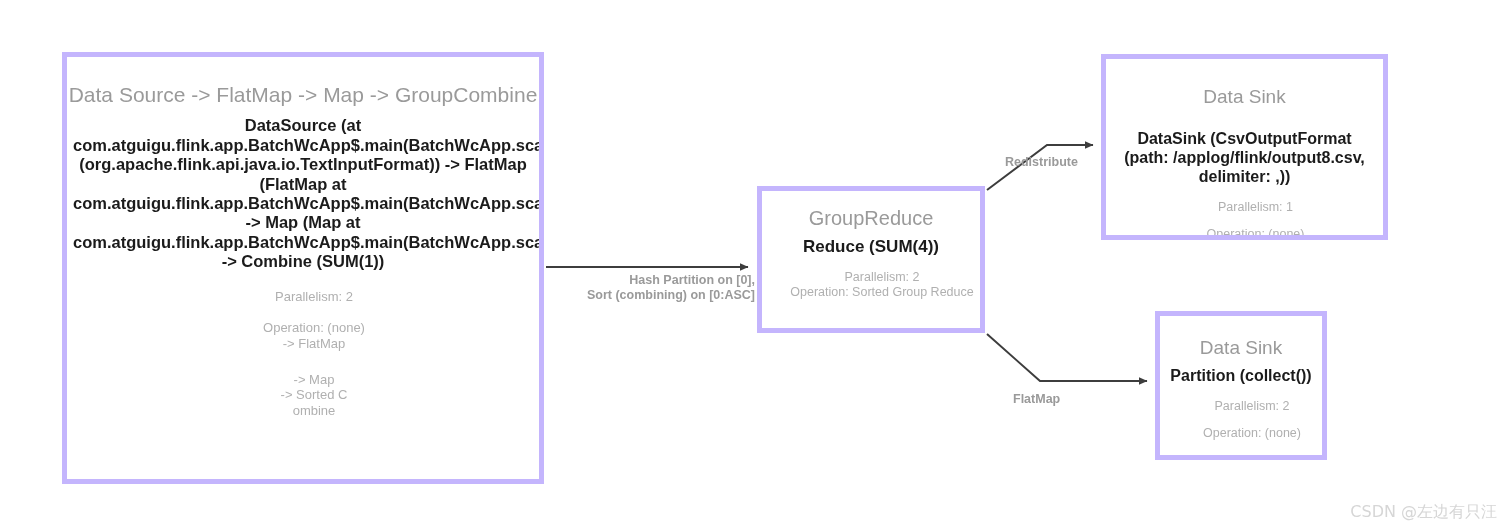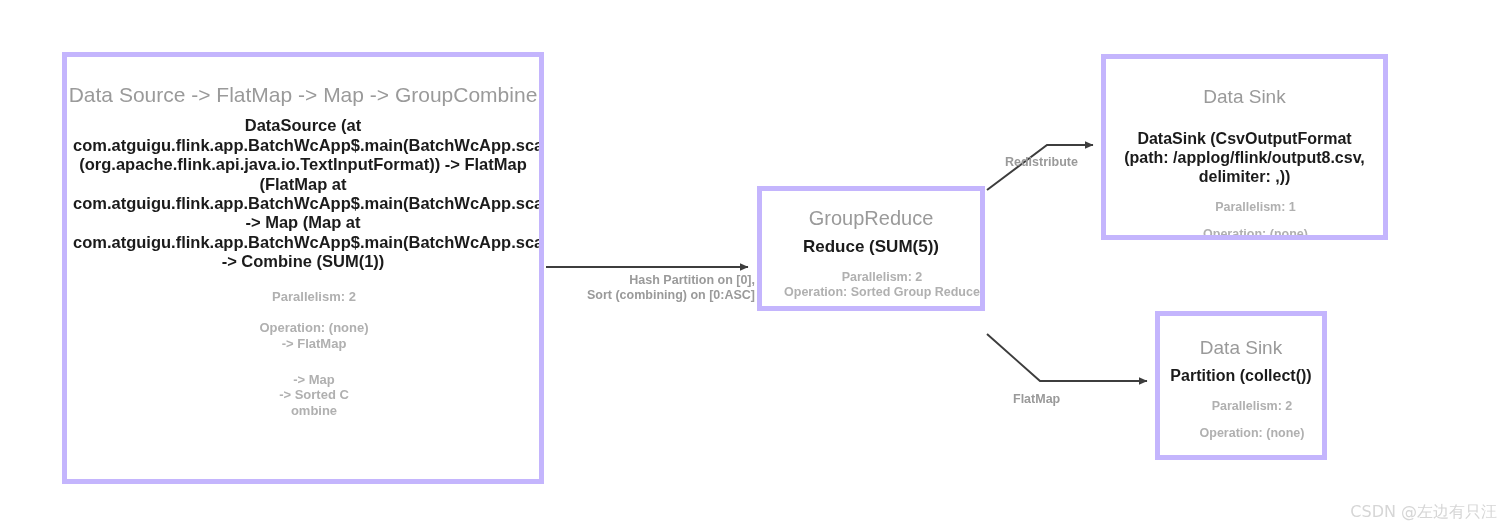--- a/index.html
+++ b/index.html
@@ -50,21 +50,21 @@
   }
 
   .node-body {
     color: #1b1b1b;
     font-weight: bold;
     line-height: 1.18;
   }
 
   .node-meta {
     color: #b0b0b0;
-    font-weight: 700;
+    font-weight: 400;
     line-height: 1.2;
     padding-left: 22px;
   }
 
   
   #node-pipeline {
     left: 62px;
     top: 52px;
     width: 482px;
     height: 432px;
@@ -91,21 +91,21 @@
   #node-pipeline .node-meta.p3 {
     font-size: 13px;
     margin-top: 20px;
   }
 
   
   #node-groupreduce {
     left: 757px;
     top: 186px;
     width: 228px;
-    height: 125px;
+    height: 147px;
   }
   #node-groupreduce .node-title {
     font-size: 20px;
     margin-top: 16px;
   }
   #node-groupreduce .node-body {
     font-size: 17px;
     margin-top: 7px;
   }
   #node-groupreduce .node-meta.p1 {
@@ -232,21 +232,21 @@
     <div class="node-meta p1">Parallelism: 2</div>
     <div class="node-meta p2" style="white-space:pre-line;">Operation: (none)
 -&gt; FlatMap</div>
     <div class="node-meta p3" style="white-space:pre-line;">-&gt; Map
 -&gt; Sorted C
 ombine</div>
   </div>
 
   <div class="node" id="node-groupreduce">
     <div class="node-title">GroupReduce</div>
-    <div class="node-body">Reduce (SUM(5))</div>
+    <div class="node-body">Reduce (SUM(4))</div>
     <div class="node-meta p1">Parallelism: 2</div>
     <div class="node-meta p2">Operation: Sorted Group Reduce</div>
   </div>
 
   <div class="node" id="node-sink-csv">
     <div class="node-title">Data Sink</div>
     <div class="node-body">DataSink (CsvOutputFormat (path: /applog/flink/output8.csv, delimiter: ,))</div>
     <div class="node-meta p1">Parallelism: 1</div>
     <div class="node-meta p2">Operation: (none)</div>
   </div>

